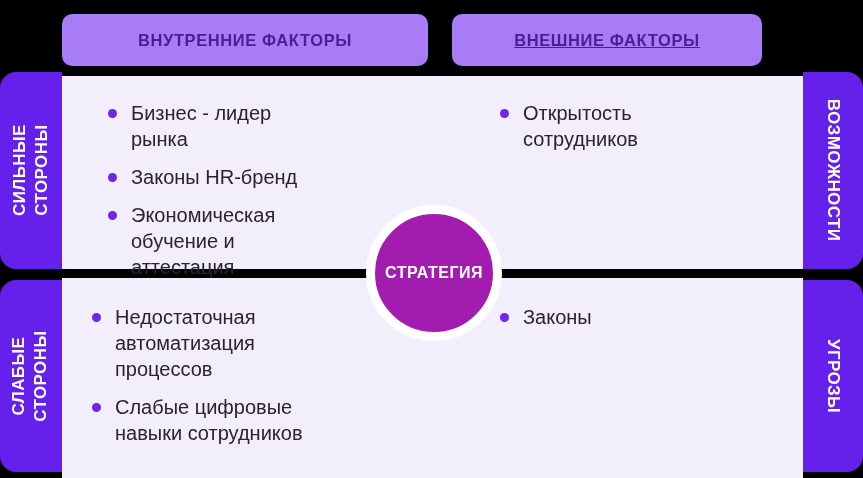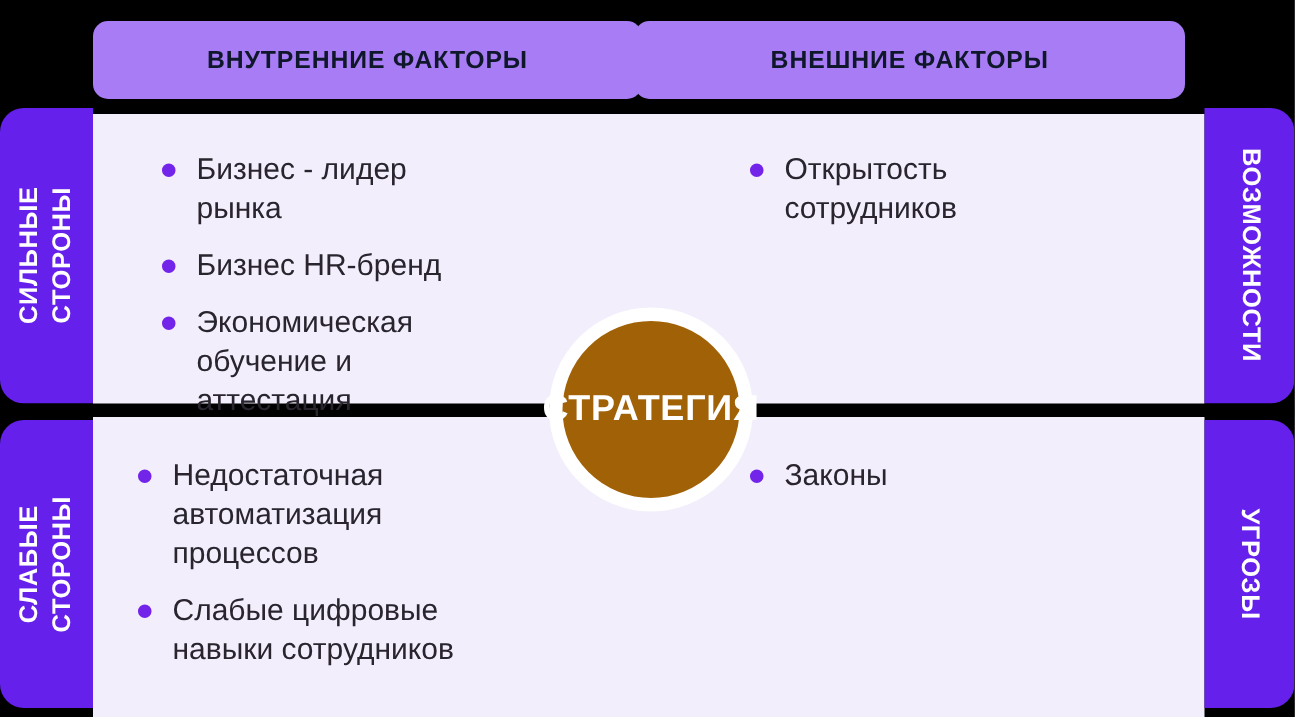--- a/index.html
+++ b/index.html
@@ -11,24 +11,24 @@
     font-family: "Liberation Sans", sans-serif;
   }
   .panel {
     position:absolute; left:62px; top:76px; width:741px; height:402px;
     background:#f2eefb;
   }
   .header {
     position:absolute; top:14px; height:52px;
     background:#a87cf5; border-radius:10px;
     display:flex; align-items:center; justify-content:center;
-    color:#0f172a; font-weight:bold; font-size:16.5px; letter-spacing:0.6px;
+    color:#4c1d95; font-weight:bold; font-size:16.5px; letter-spacing:0.6px;
   }
   .header-left  { left:62px;  width:366px; }
-  .header-right { left:423px; width:367px; }
+  .header-right { left:452px; width:310px;text-decoration:underline; }
   .sidebar {
     position:absolute; width:62px; background:#6620ec;
     display:flex; align-items:center; justify-content:center;
     color:#fff; font-weight:bold; font-size:17px; letter-spacing:0.4px;
   }
   .sidebar.left  { left:0; border-radius:16px 0 0 16px; }
   .sidebar.right { left:803px; width:60px; border-radius:0 16px 16px 0; }
   .sidebar.top    { top:72px;  height:197px; }
   .sidebar.bottom { top:280px; height:192px; }
   .rot-left {
@@ -38,23 +38,23 @@
   .rot-right {
     white-space:nowrap; text-align:center; line-height:1.3;
     transform: rotate(90deg);
   }
   .hline {
     position:absolute; left:0; top:269px; width:863px; height:9px; background:#000;
   }
   .circle {
     position:absolute; left:366px; top:205px;
     width:118px; height:118px; border-radius:50%;
-    background:#a16207; border:9px solid #ffffff;
+    background:#a21caf; border:9px solid #ffffff;
     display:flex; align-items:center; justify-content:center;
-    color:#fff; font-weight:bold; font-size:24px; letter-spacing:0.5px;
+    color:#fff; font-weight:bold; font-size:16px; letter-spacing:0.5px;
   }
   ul.list {
     position:absolute; margin:0; padding:0; list-style:none;
     color:#29242e; font-size:20px; line-height:26px;
   }
   ul.list li { display:flex; align-items:flex-start; margin-bottom:12px; }
   ul.list .dot {
     flex:0 0 auto; width:9px; height:9px; border-radius:50%;
     background:#7224e9; margin:9px 14px 0 0;
   }
@@ -92,21 +92,21 @@
 
   <div class="hline"></div>
 
   <ul class="list q-tl">
       <li>
         <span class="dot"></span>
         <span>Бизнес - лидер рынка</span>
       </li>
       <li>
         <span class="dot"></span>
-        <span>Бизнес HR-бренд</span>
+        <span>Законы HR-бренд</span>
       </li>
       <li>
         <span class="dot"></span>
         <span>Экономическая обучение и аттестация</span>
       </li>
     </ul>
   <ul class="list q-tr">
       <li>
         <span class="dot"></span>
         <span>Открытость сотрудников</span>

